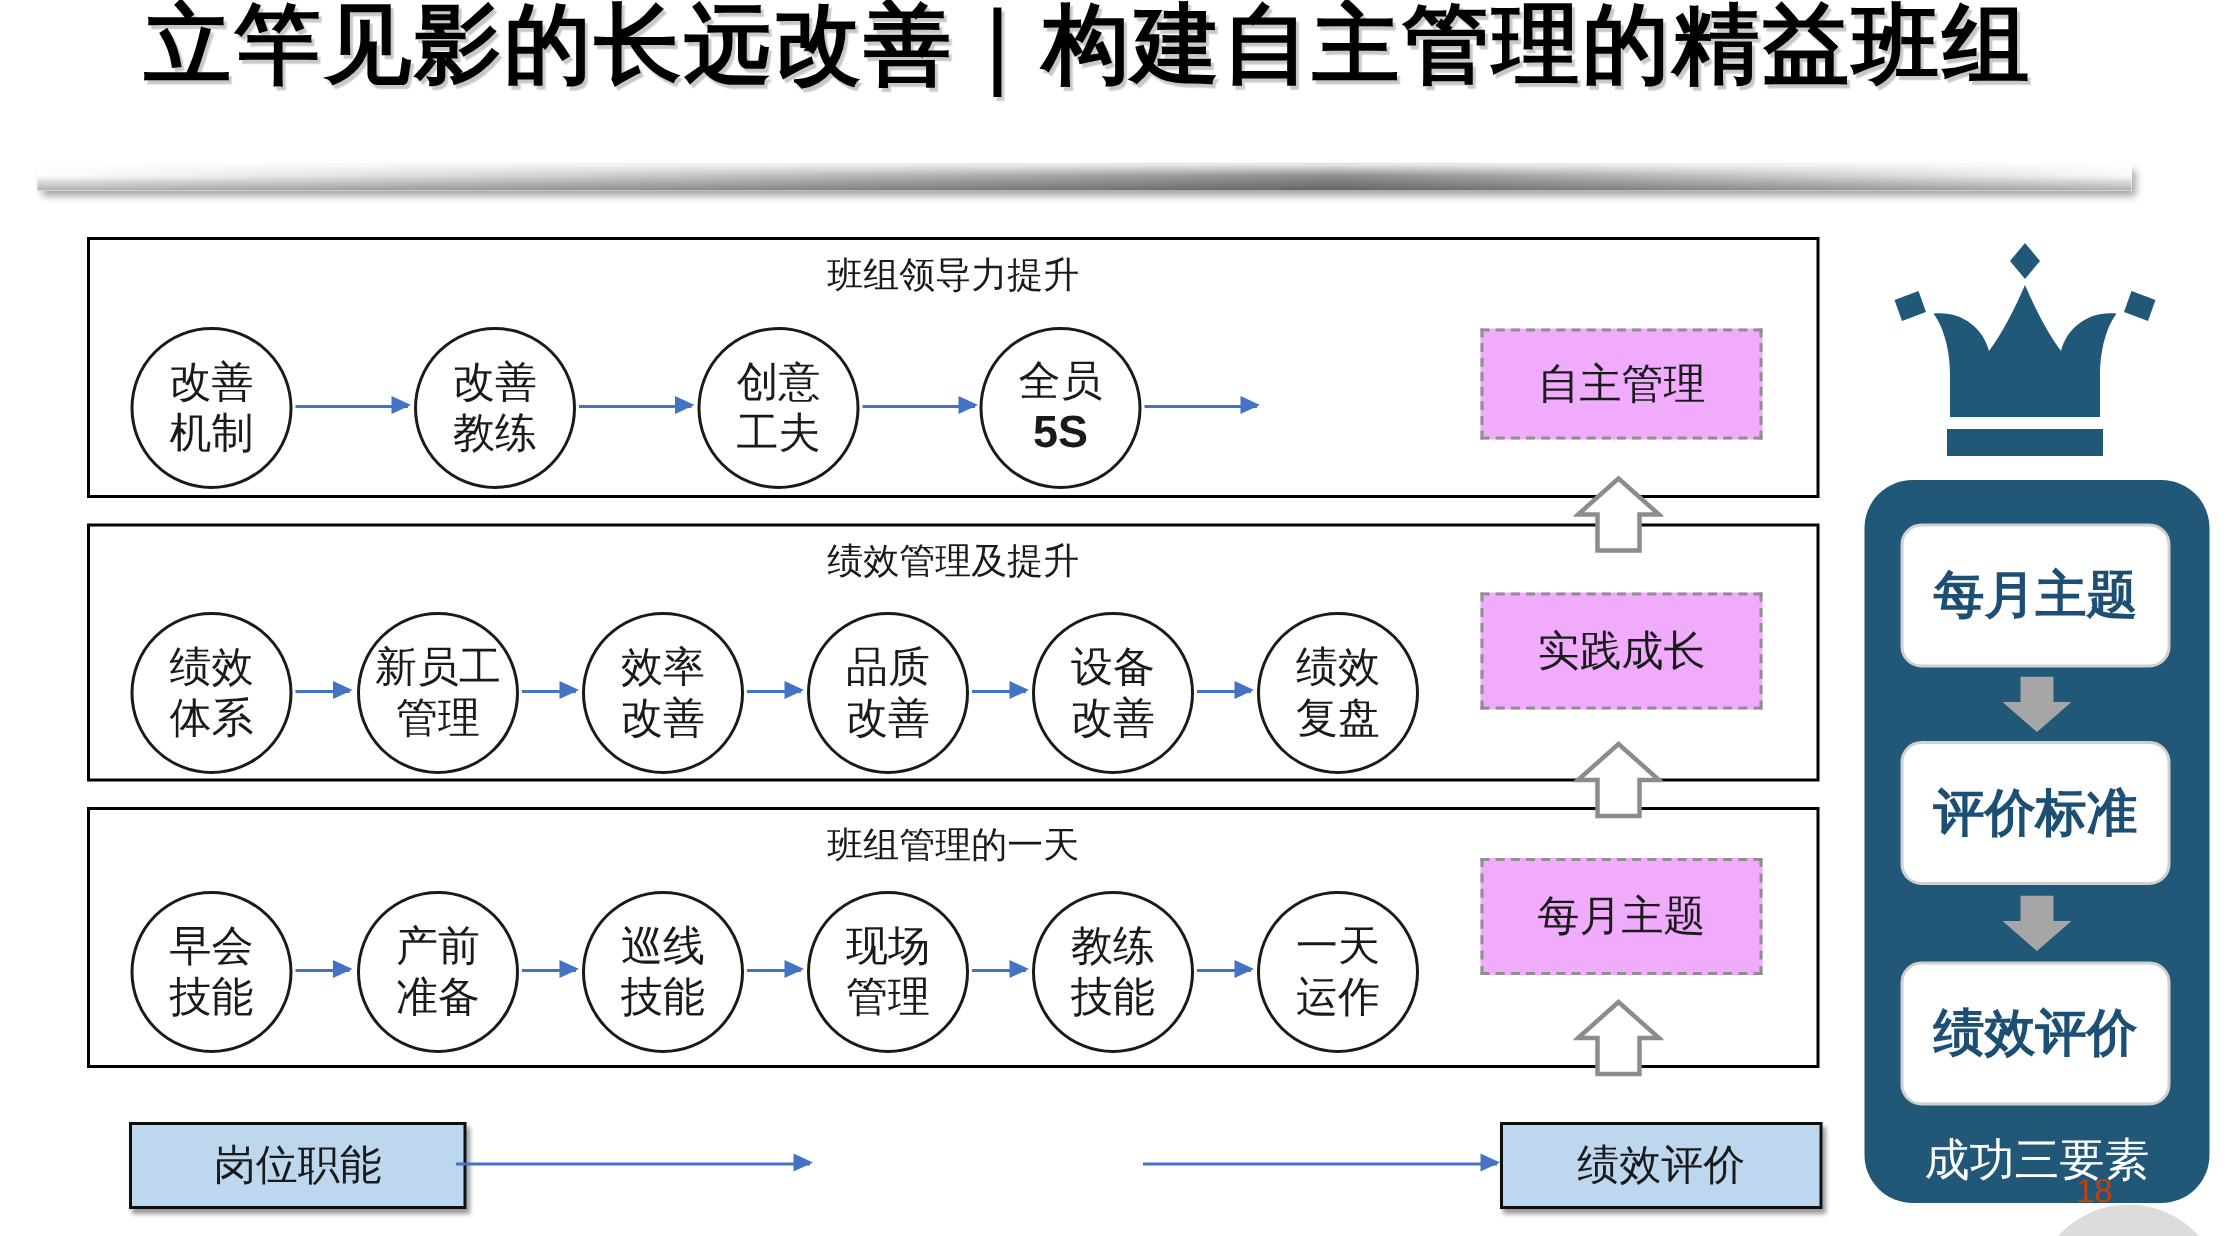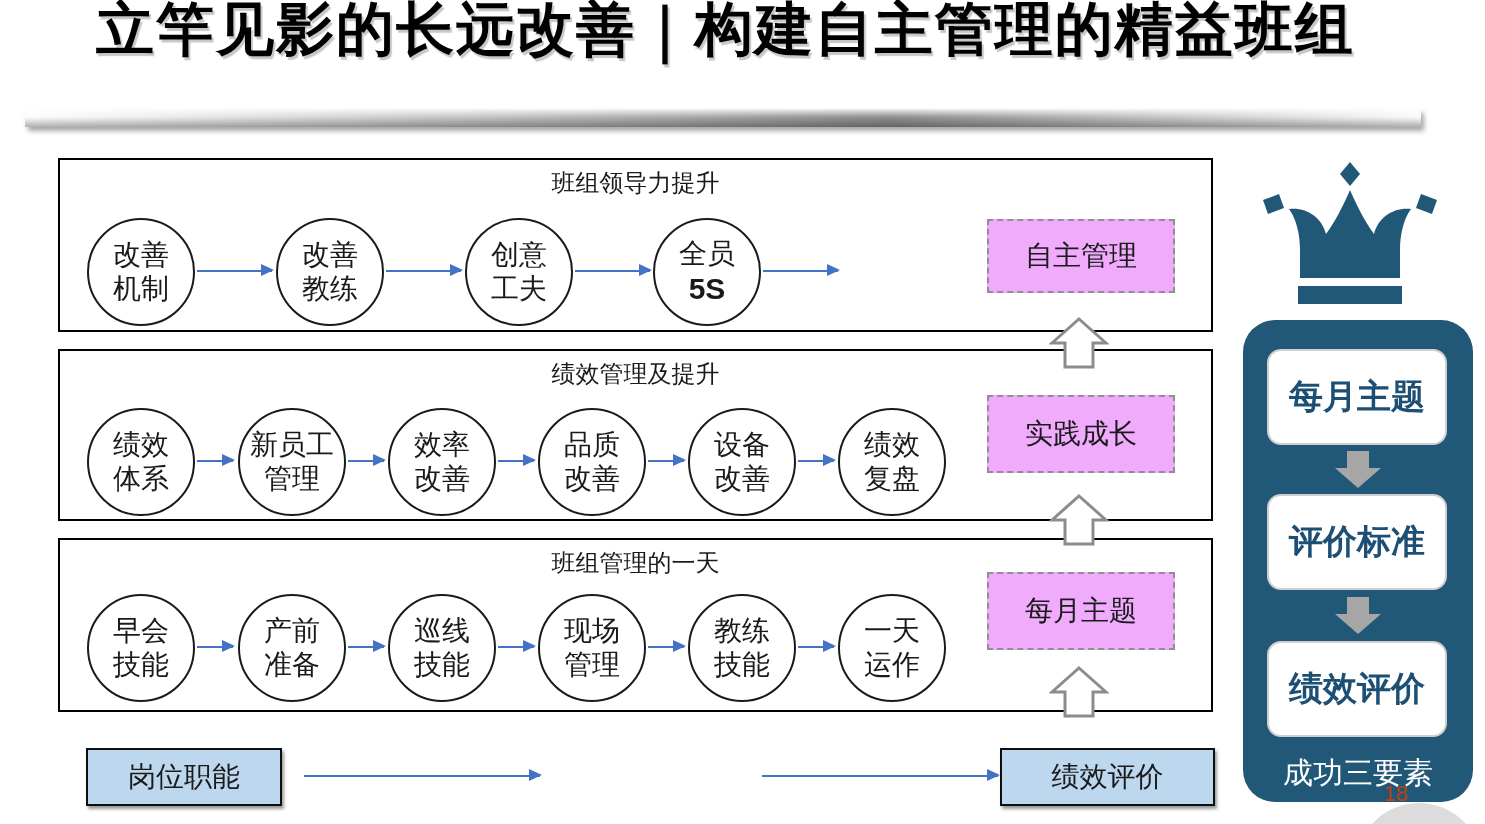--- a/index.html
+++ b/index.html
@@ -164,21 +164,21 @@
     <svg width="60" height="52" viewBox="0 0 60 52">
         <polygon points="30,2 57,26 44,26 44,50 16,50 16,26 3,26" fill="#ffffff" stroke="#8c8c8c" stroke-width="3"></polygon>
       </svg>
   </div>
   <div class="up-arrow" style="left:1049px;top:666px">
     <svg width="60" height="52" viewBox="0 0 60 52">
         <polygon points="30,2 57,26 44,26 44,50 16,50 16,26 3,26" fill="#ffffff" stroke="#8c8c8c" stroke-width="3"></polygon>
       </svg>
   </div>
 
-  <div class="bottombox" style="left:86px;width:196px">岗位职能</div>
+  <div class="bottombox" style="left:86px;width:225px">岗位职能</div>
   <div class="flow-arrow bottom-arrow" style="left:304px;width:236px"></div>
   <div class="flow-arrow bottom-arrow" style="left:762px;width:236px"></div>
   <div class="bottombox" style="left:1000px;width:215px">绩效评价</div>
 
   <div class="gray-circle"></div>
 
   <div class="crown">
     <svg width="194" height="146" viewBox="0 0 194 146">
       <g fill="#215878">
         <polygon points="97,2 107,14 97,26 87,14"></polygon>

